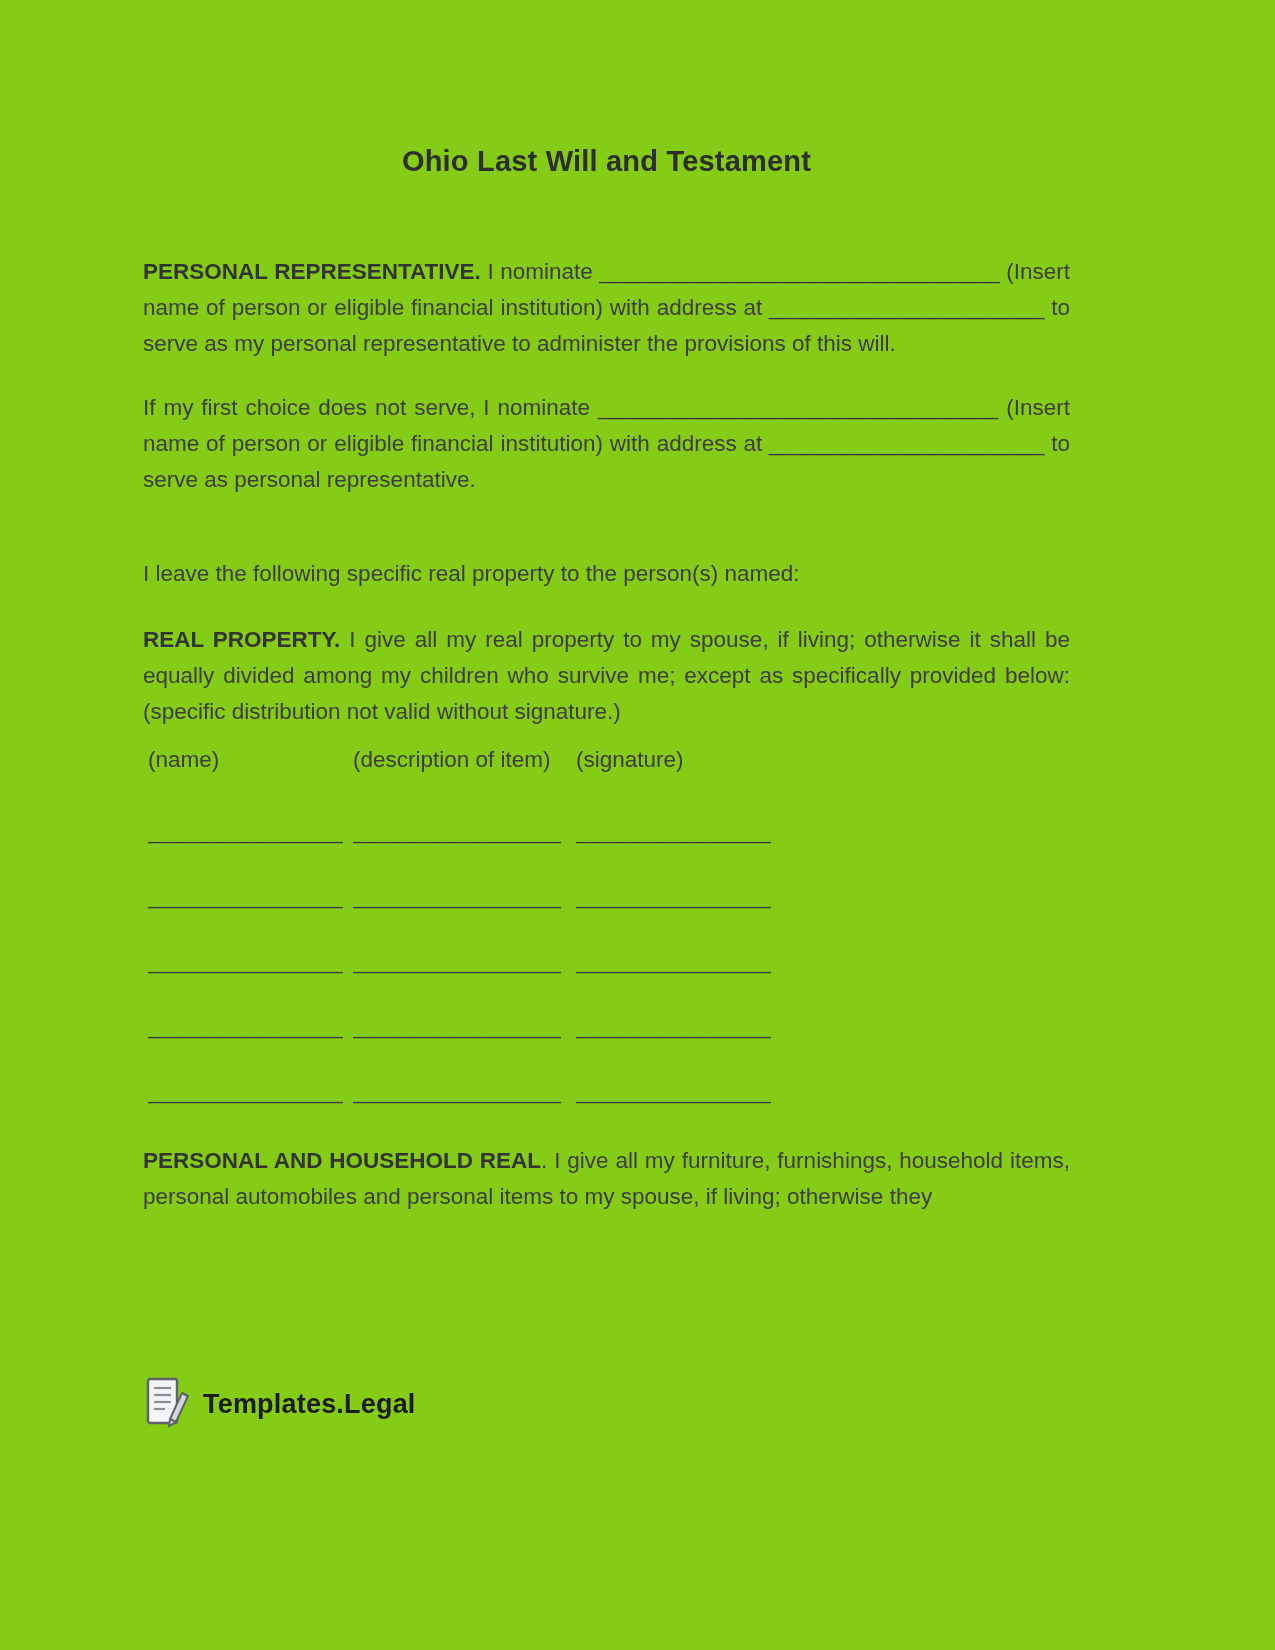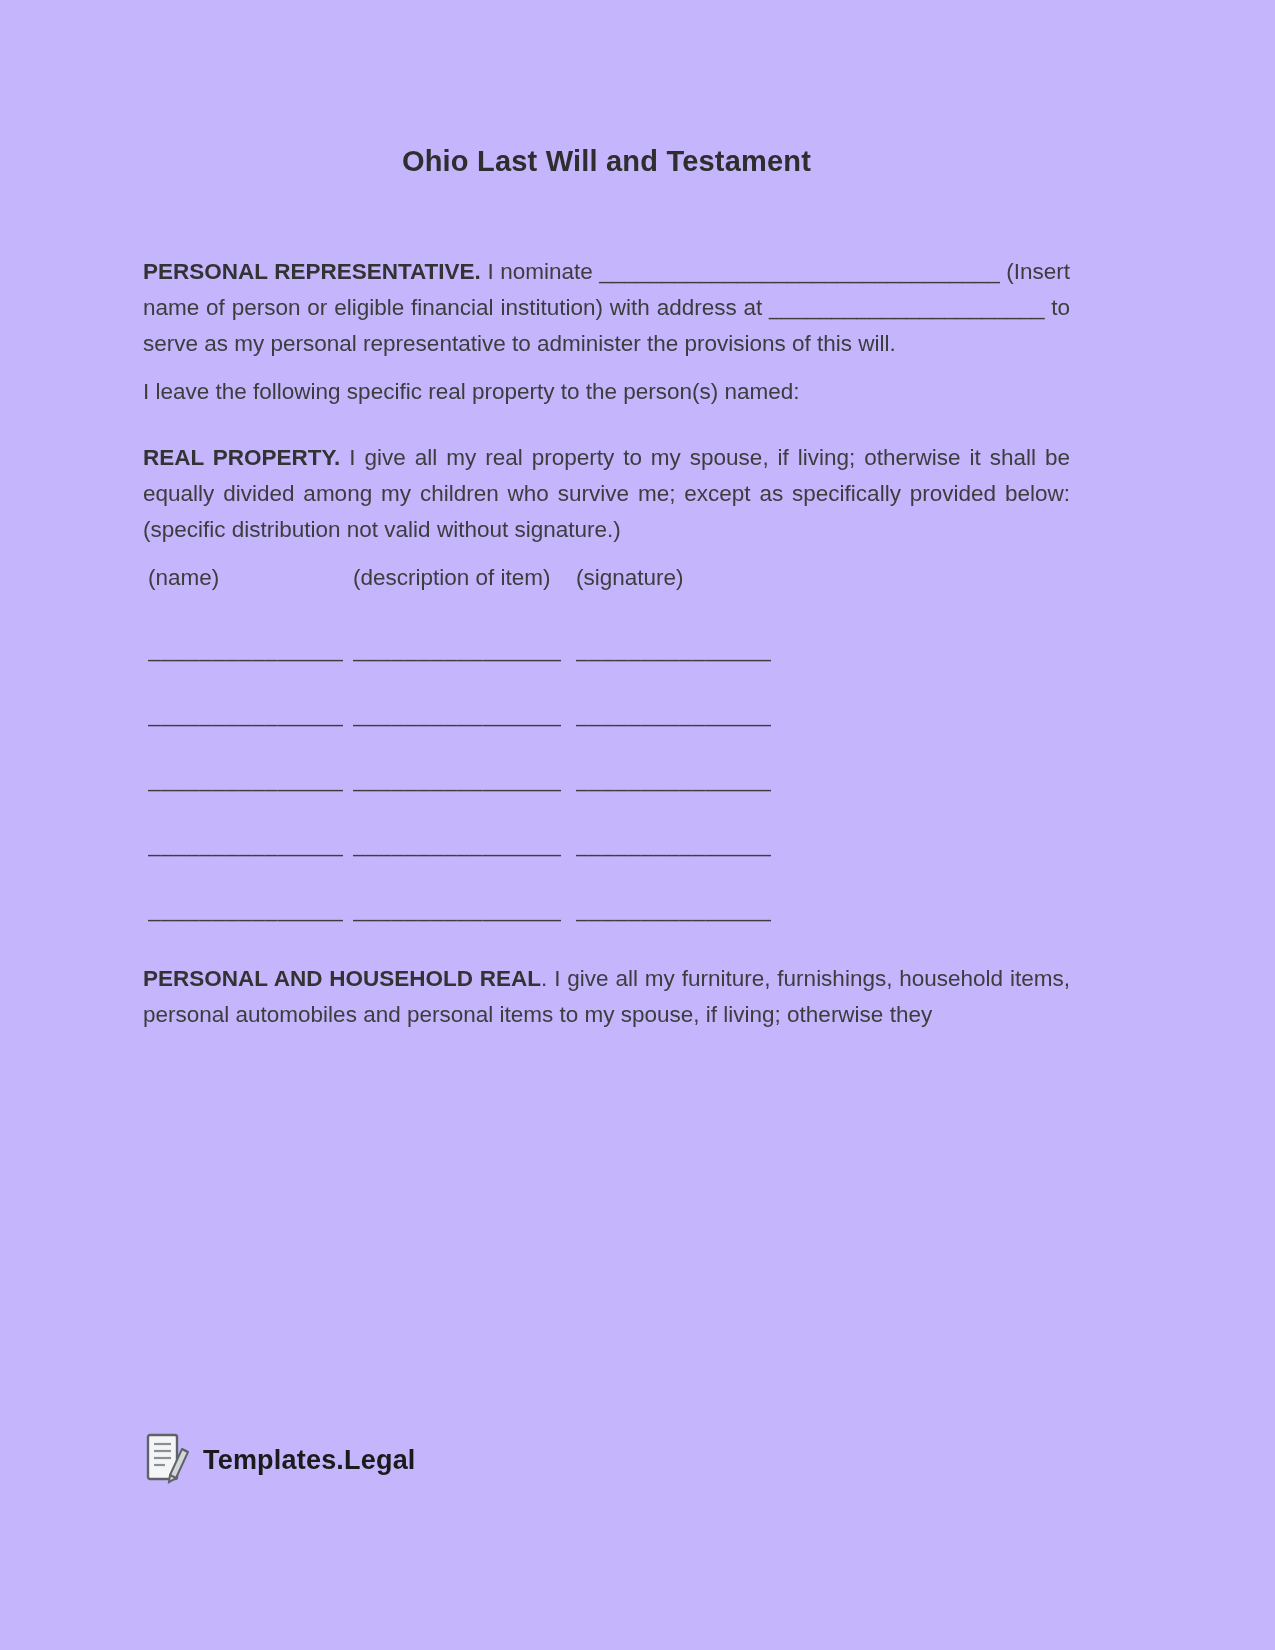--- a/index.html
+++ b/index.html
@@ -8,21 +8,21 @@
     width: 1275px;
     height: 1650px;
     font-family: "Liberation Sans", sans-serif;
     color: #3d3d3d;
     position: relative;
   }
   .page {
     position: relative;
     width: 1275px;
     height: 1650px;
-    background: #c4b5fd;
+    background: #84cc16;
     padding: 145px 205px 0 143px;
     overflow: hidden;
   }
   .doc-title {
     text-align: center;
     font-size: 29px;
     font-weight: 700;
     color: #2e2e2e;
     margin-bottom: 76px;
     letter-spacing: 0.2px;
@@ -56,21 +56,21 @@
   .col-row .c2 { width: 223px; flex: 0 0 223px; }
   .col-row .c3 { flex: 1 1 auto; }
   .blank-row { margin-bottom: 37px; letter-spacing: 0.5px; }
   .blank-row .cell { white-space: nowrap; overflow: hidden; }
 
   .section-gap-before { margin-top: 28px; }
 
   .footer {
     position: absolute;
     left: 143px;
-    top: 1432px;
+    top: 1376px;
     display: flex;
     align-items: center;
     gap: 14px;
   }
   .footer .brand {
     font-size: 27px;
     font-weight: 700;
     color: #1b1b1b;
     letter-spacing: 0.2px;
   }
@@ -82,20 +82,23 @@
 <div class="page">
 
   <h1 class="doc-title">Ohio Last Will and Testament</h1>
 
 
   <p class="para mb-para">
     <strong class="lead">PERSONAL REPRESENTATIVE.</strong>
     <span>I nominate ________________________________ (Insert name of person or eligible financial institution) with address at ______________________ to serve as my personal representative to administer the provisions of this will.</span>
   </p>
 
+  <p class="para mb-section section-gap-before">
+    <span>If my first choice does not serve, I nominate ________________________________ (Insert name of person or eligible financial institution) with address at ______________________ to serve as personal representative.</span>
+  </p>
 
   <p class="para rp-lead-in">
     <span>I leave the following specific real property to the person(s) named:</span>
   </p>
 
   <p class="para rp-intro">
     <strong class="lead">REAL PROPERTY.</strong>
     <span>I give all my real property to my spouse, if living; otherwise it shall be equally divided among my children who survive me; except as specifically provided below: (specific distribution not valid without signature.)</span>
   </p>
 

